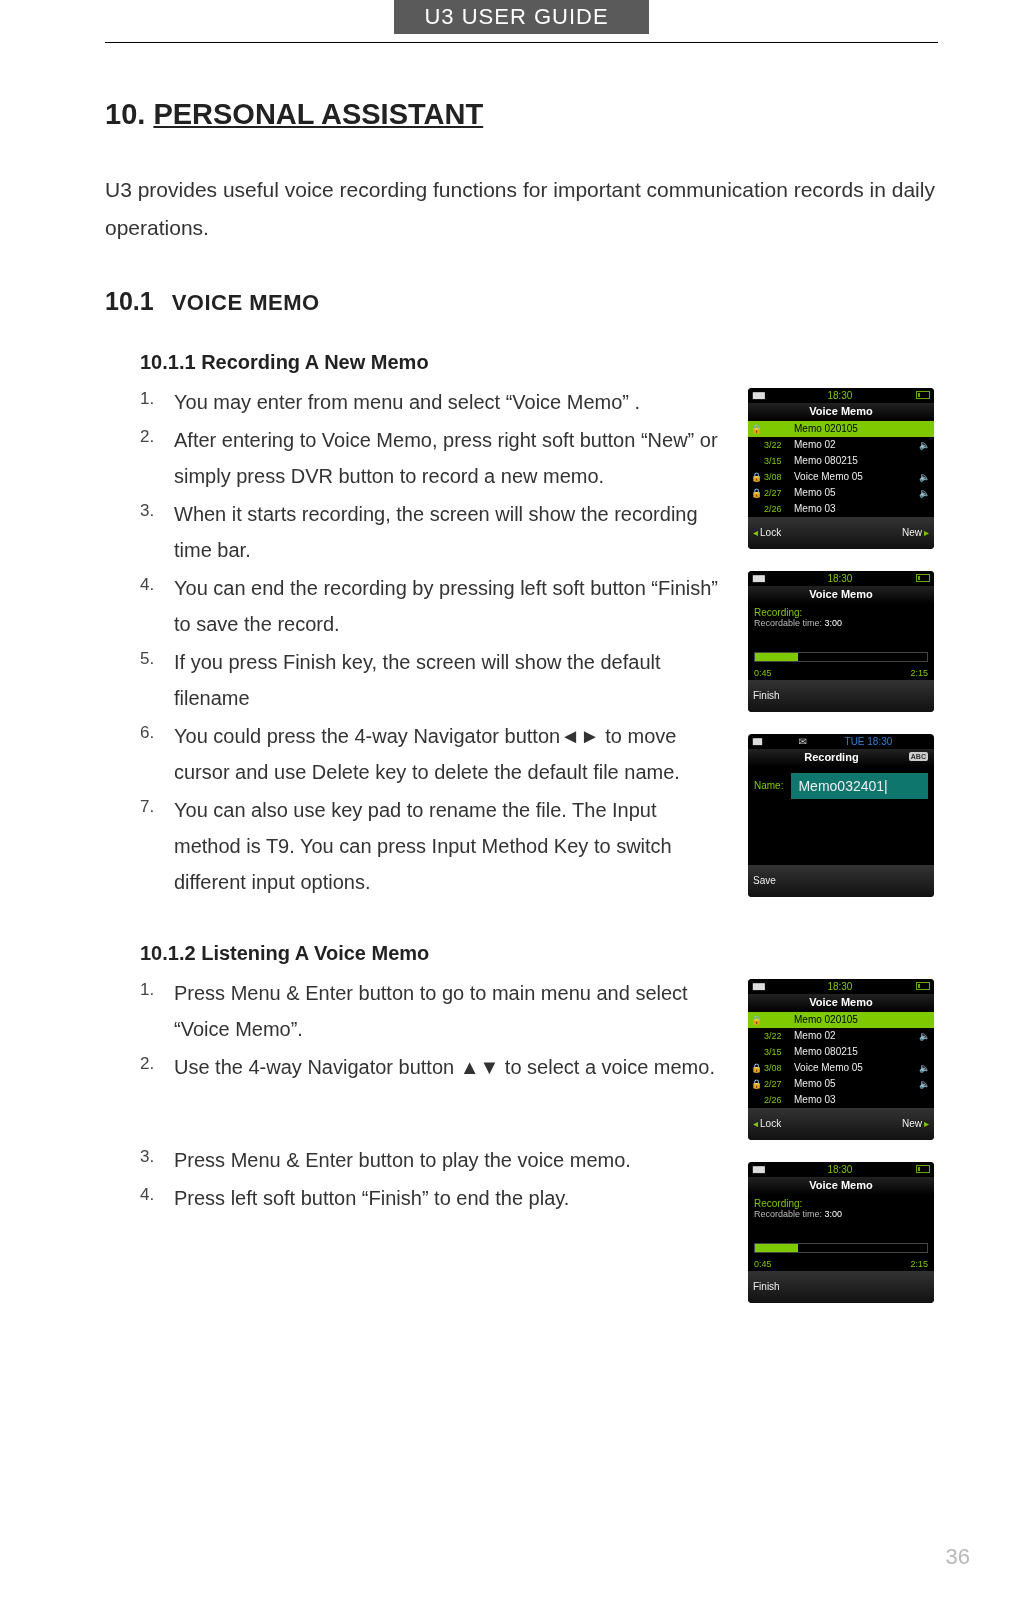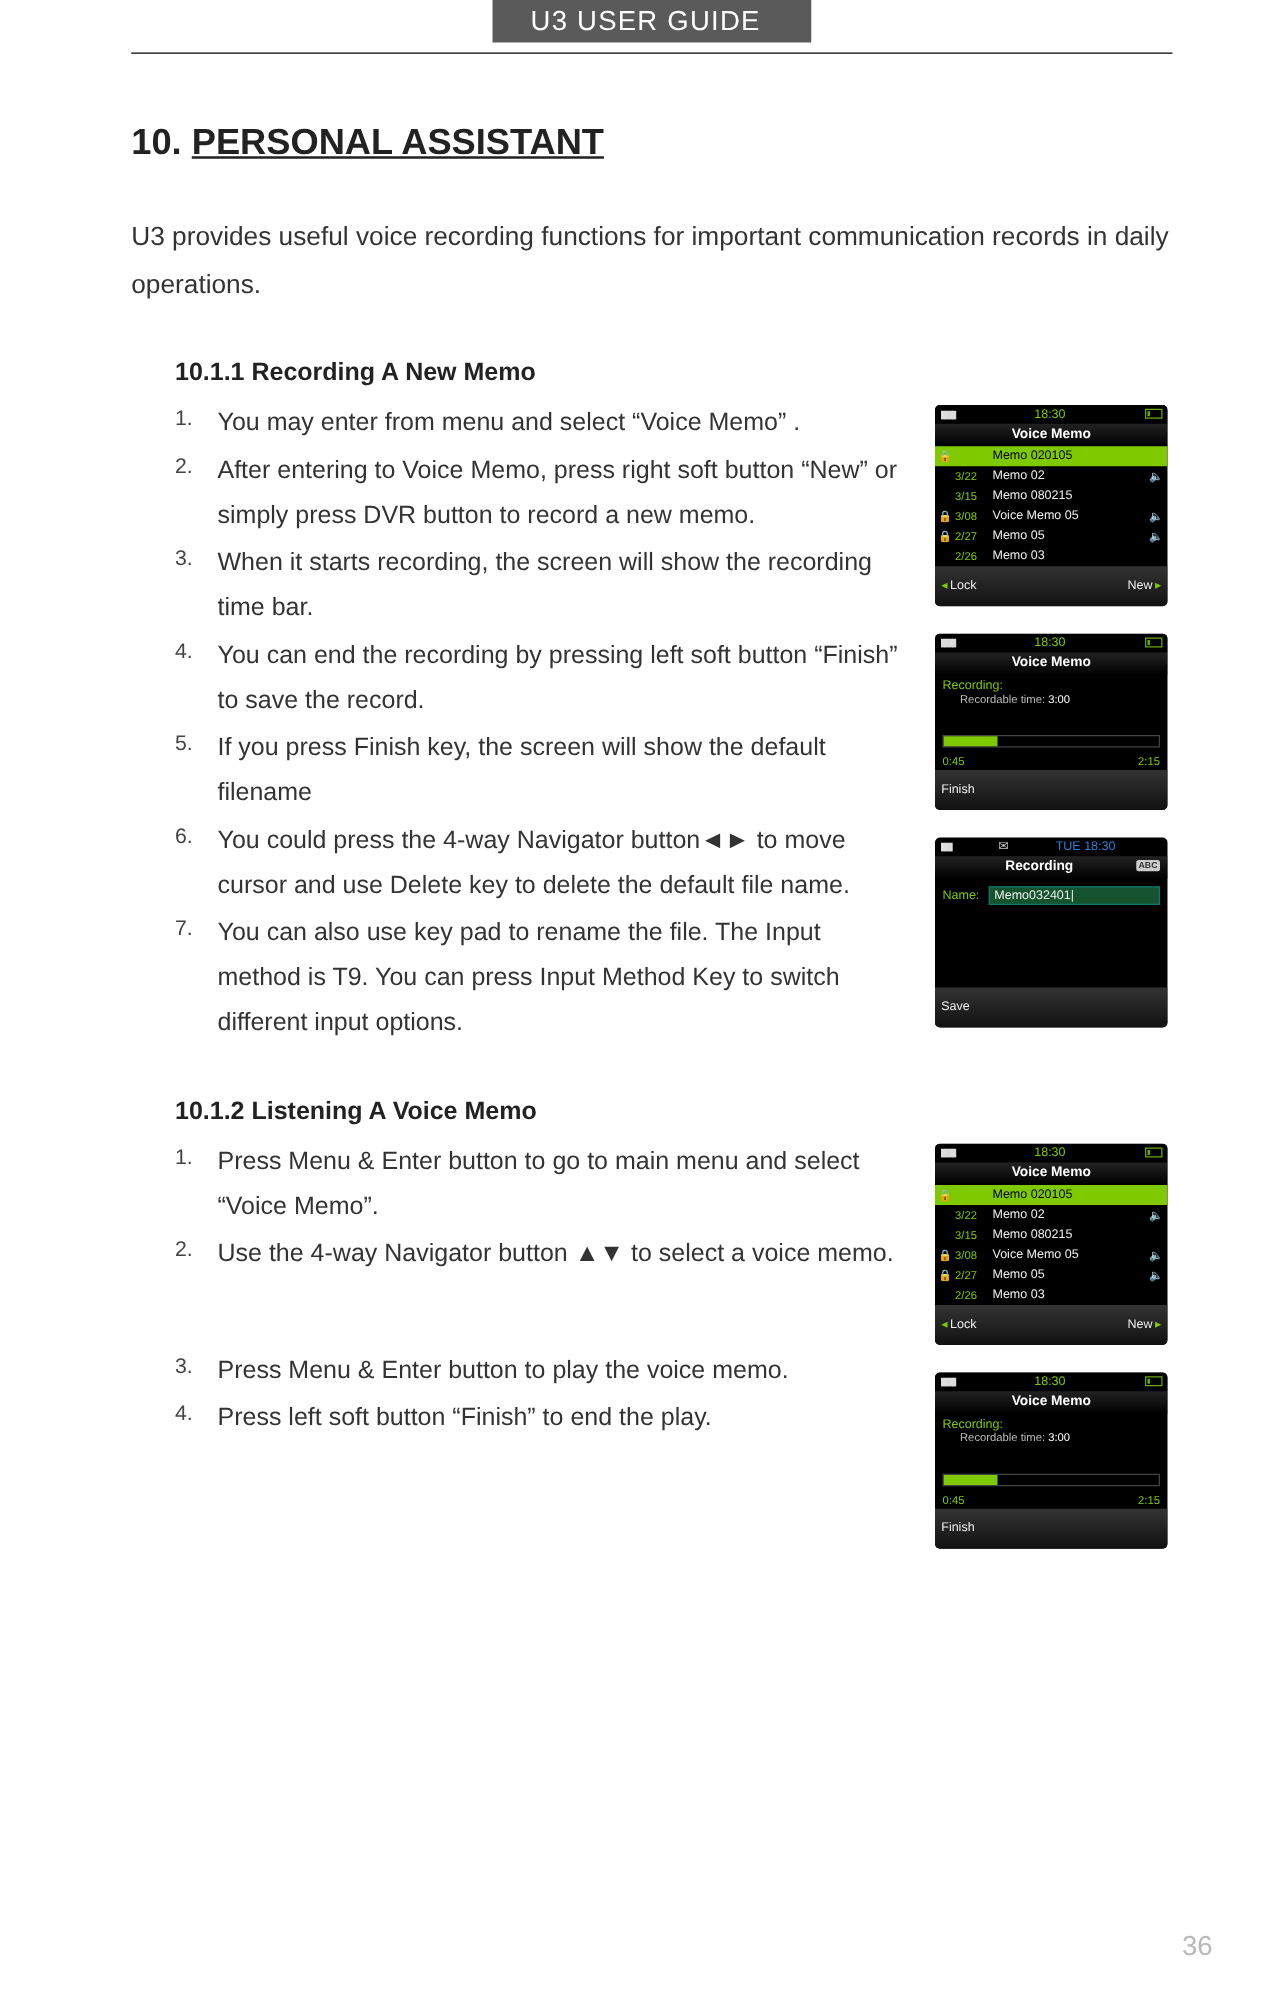--- a/index.html
+++ b/index.html
@@ -39,54 +39,58 @@
   .lockic { width: 9px; text-align: center; font-size: 9px; color: #ccc; }
   .rd { width: 26px; color: #7fc900; font-size: 9px; }
   .rn { flex: 1; color: #eee; font-size: 10px; }
   .ph-row.sel .rn { color: #000; }
   .spk { color: #e6a200; font-size: 9px; }
   .ph-soft { display: flex; justify-content: space-between; padding: 2px 5px 3px; background: linear-gradient(#333,#111); color: #eee; font-size: 10px; height: 32px; align-items: center; }
   .arL::before { content: "\25C2"; color: #7fc900; margin-right: 2px; }
   .arR::after { content: "\25B8"; color: #7fc900; margin-left: 2px; }
 
   .ph-rec-label { color: #7fc900; padding: 3px 6px 0; font-size: 10px; }
-  .ph-rectime { color: #bbb; padding: 0 20px 8px; font-size: 9px; }
+  .ph-rectime { color: #bbb; padding: 0 6px 8px; font-size: 9px; }
   .ph-rectime .v { color: #fff; }
   .ph-bar-area { height: 44px; position: relative; padding: 0 6px; }
   .ph-bar { position: absolute; left: 6px; right: 6px; bottom: 18px; height: 10px; border: 1px solid #444; }
   .ph-bar-fill { background: #7fc900; height: 100%; }
   .ph-bar-times { position: absolute; left: 6px; right: 6px; bottom: 2px; display: flex; justify-content: space-between; color: #7fc900; font-size: 9px; }
 
   .ph-top2 { display: flex; justify-content: space-between; align-items: center; padding: 2px 4px; height: 15px; }
   .env { color: #ccc; font-size: 10px; }
   .tblue { color: #2b7fd6; font-size: 10px; }
   .ph-title2 { display: flex; justify-content: space-between; align-items: center; padding: 2px 6px 4px; background: linear-gradient(#222,#000); }
   .ph-title2 .t { color: #fff; font-weight: bold; font-size: 11px; margin: 0 auto; }
   .abc { background: #ccc; color: #333; font-size: 7px; padding: 1px 2px; border-radius: 2px; font-weight: bold; }
   .name-row { display: flex; align-items: center; gap: 8px; padding: 6px; }
   .name-lbl { color: #7fc900; font-size: 10px; }
-  .name-input { flex: 1; border: 1px solid #0f766e; padding: 1px 3px; color: #eee; font-size: 10px; background: #14532d; }
+  .name-input { flex: 1; border: 4px solid #0f766e; padding: 1px 3px; color: #eee; font-size: 14px; background: #0f766e; }
   .ph-big-spacer { height: 60px; }
 </style>
 </head>
 <body>
 
 <div class="page">
   <div class="header-row">
     <div class="header-box">U3 USER GUIDE</div>
   </div>
   <div class="rule"></div>
 
   <div class="h1">
     <span>10.</span>
     <span class="u">PERSONAL ASSISTANT</span>
   </div>
 
   <p class="intro">U3 provides useful voice recording functions for important communication records in daily operations.</p>
 
+  <div class="h2-row">
+    <span class="h2-num">10.1</span>
+    <span class="h2-txt">VOICE MEMO</span>
+  </div>
 
   <div class="sect">
     <div class="h3">10.1.1  Recording A New Memo</div>
     <div class="content-row">
       <div class="list-col">
         <ol class="steps">
           <li>You may enter from menu and select “Voice Memo” .</li>
           <li>After entering to Voice Memo, press right soft button “New” or simply press DVR button to record a new memo.</li>
           <li>When it starts recording, the screen will show the recording time bar.</li>
           <li>You can end the recording by pressing left soft button “Finish” to save the record.</li>

